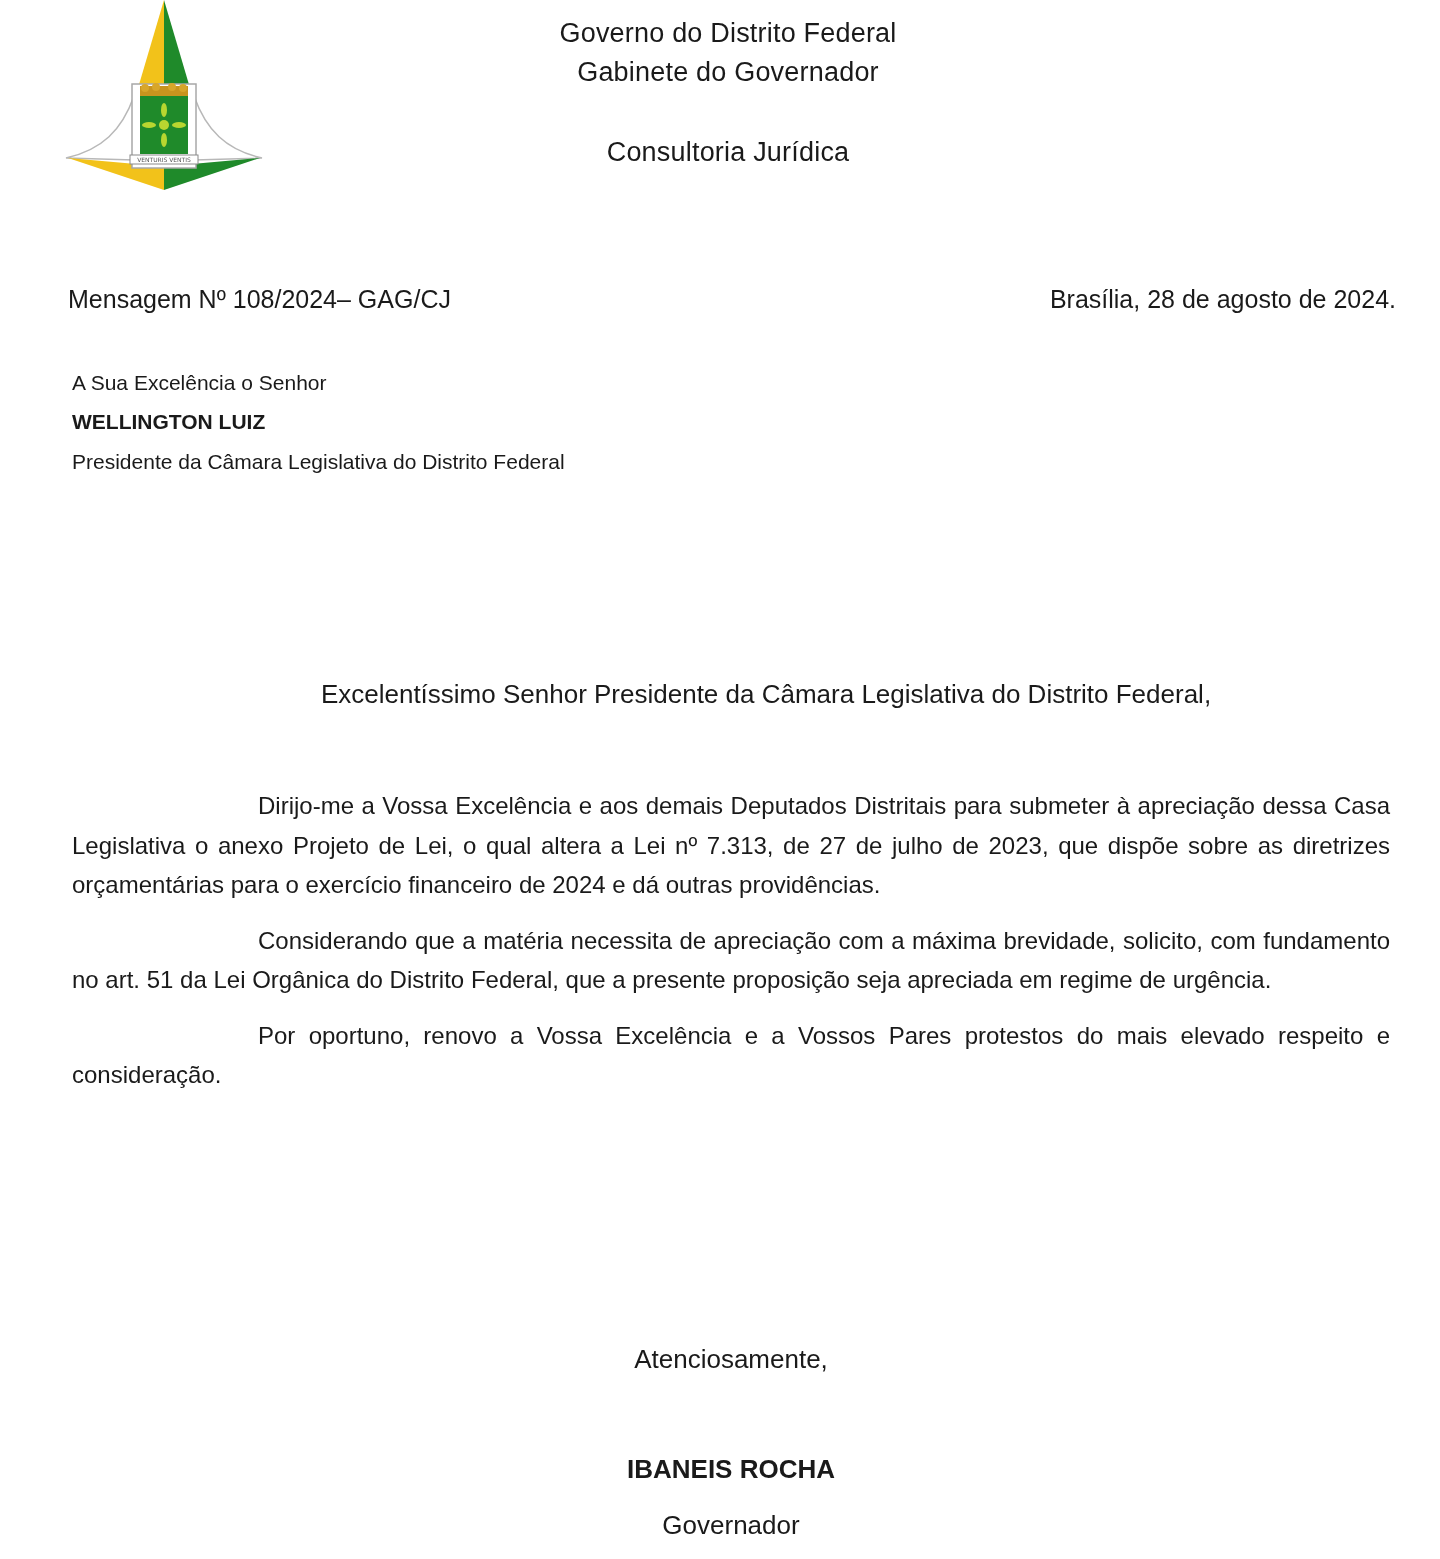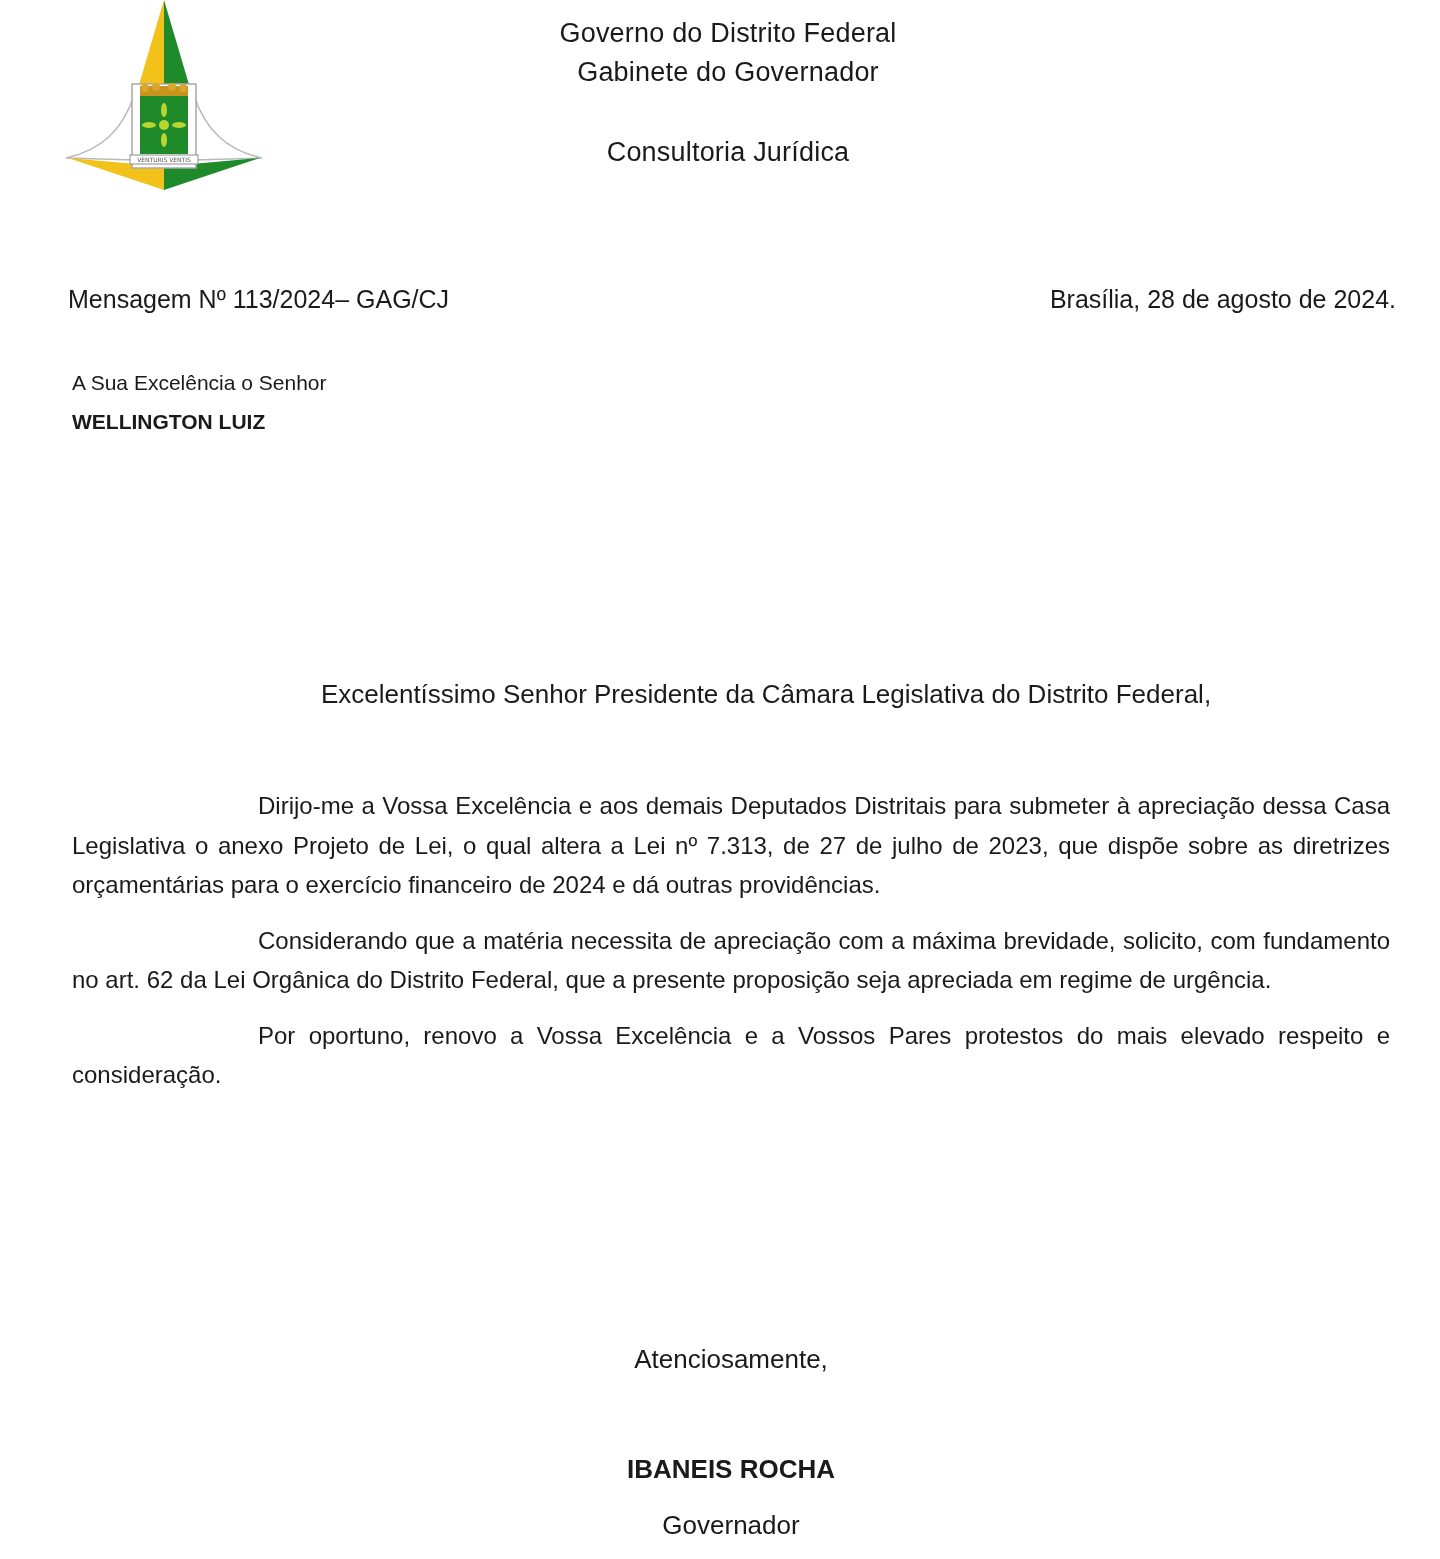--- a/index.html
+++ b/index.html
@@ -128,31 +128,32 @@
     <circle cx="102" cy="125" r="5" fill="#b8d630"></circle>
 
     <rect x="68" y="155" width="68" height="9" fill="#ffffff" stroke="#8a8a8a" stroke-width="1"></rect>
     <text x="102" y="162" font-size="6" text-anchor="middle" fill="#555555" font-family="DejaVu Sans, sans-serif">VENTURIS VENTIS</text>
   </svg>
 
   <div class="hdr hdr1">Governo do Distrito Federal</div>
   <div class="hdr hdr2">Gabinete do Governador</div>
   <div class="hdr hdr3">Consultoria Jurídica</div>
 
-  <div class="msg-ref">Mensagem Nº 113/2024– GAG/CJ</div>
+  <div class="msg-ref">Mensagem Nº 108/2024– GAG/CJ</div>
   <div class="msg-date">Brasília, 28 de agosto de 2024.</div>
 
   <div class="addr addr1">A Sua Excelência o Senhor</div>
   <div class="addr addr2">WELLINGTON LUIZ</div>
+  <div class="addr addr3">Presidente da Câmara Legislativa do Distrito Federal</div>
 
   <div class="salutation">Excelentíssimo Senhor Presidente da Câmara Legislativa do Distrito Federal,</div>
 
   <div class="body-text">
     <p class="para">Dirijo-me a Vossa Excelência e aos demais Deputados Distritais para submeter à apreciação dessa Casa Legislativa o anexo Projeto de Lei, o qual altera a Lei nº 7.313, de 27 de julho de 2023, que dispõe sobre as diretrizes orçamentárias para o exercício financeiro de 2024 e dá outras providências.</p>
-    <p class="para">Considerando que a matéria necessita de apreciação com a máxima brevidade, solicito, com fundamento no art. 62 da Lei Orgânica do Distrito Federal, que a presente proposição seja apreciada em regime de urgência.</p>
+    <p class="para">Considerando que a matéria necessita de apreciação com a máxima brevidade, solicito, com fundamento no art. 51 da Lei Orgânica do Distrito Federal, que a presente proposição seja apreciada em regime de urgência.</p>
     <p class="para">Por oportuno, renovo a Vossa Excelência e a Vossos Pares protestos do mais elevado respeito e consideração.</p>
   </div>
 
   <div class="closing closing1">Atenciosamente,</div>
   <div class="closing sign-name">IBANEIS ROCHA</div>
   <div class="closing sign-role">Governador</div>
 
 </div>
 
 </body></html>

